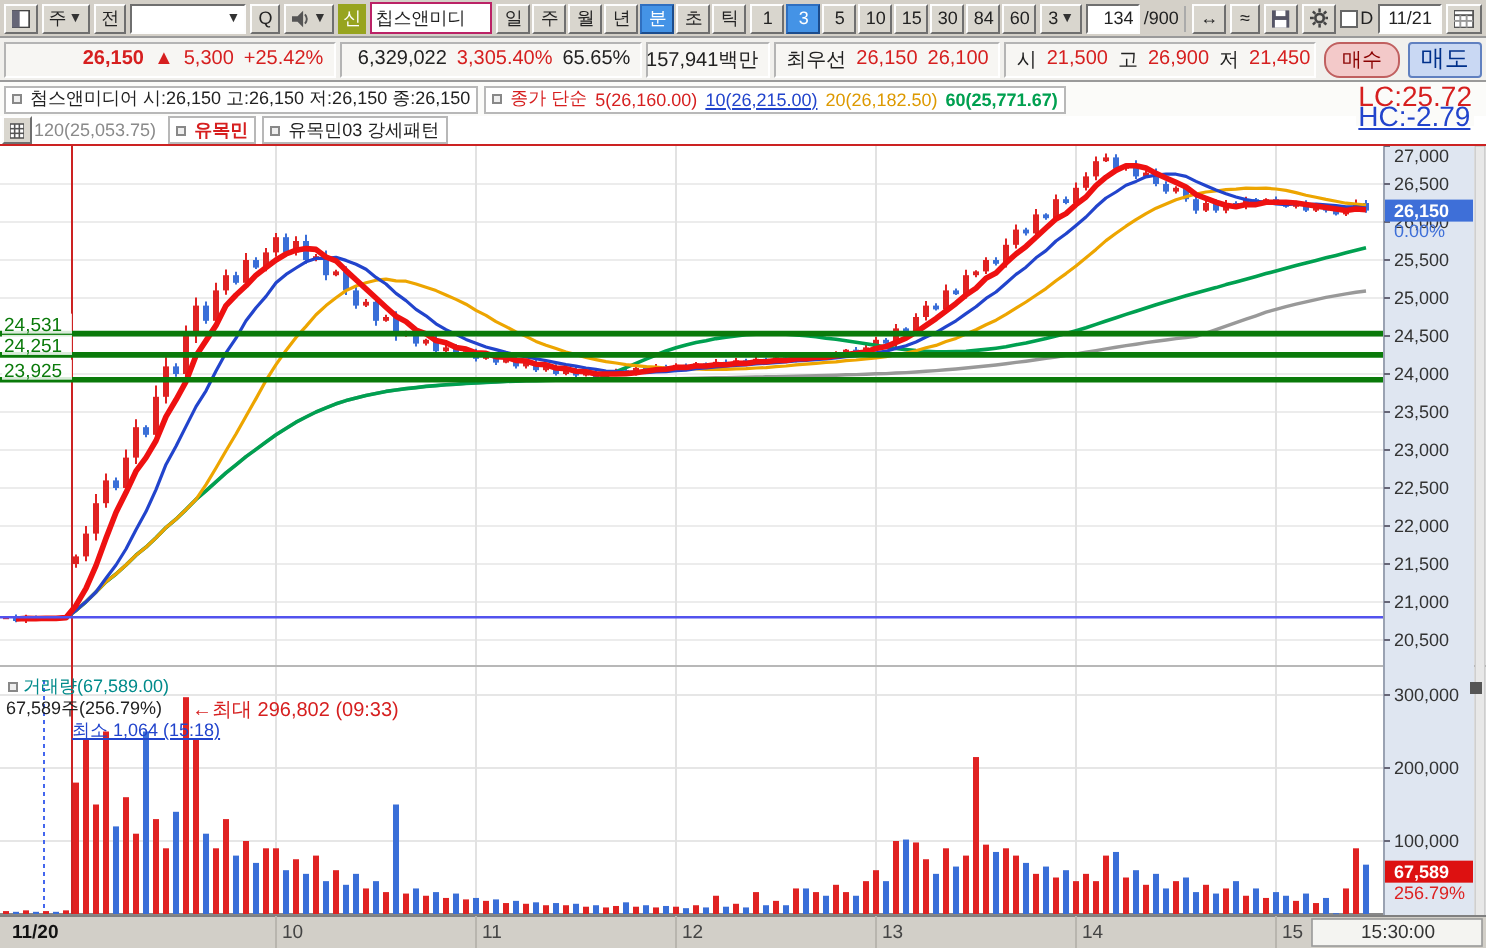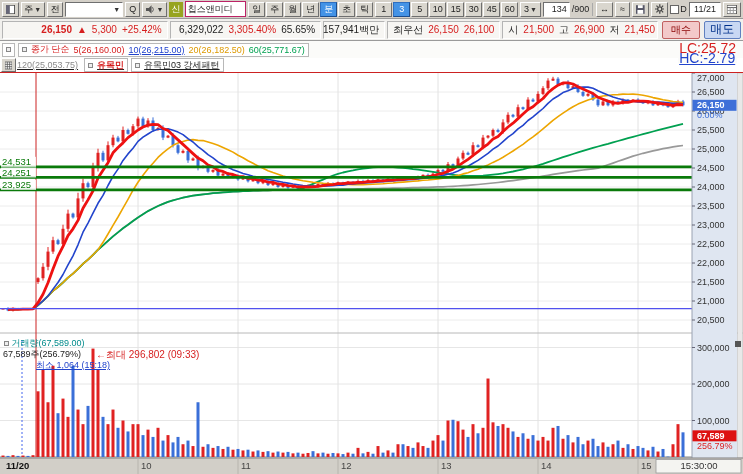--- a/index.html
+++ b/index.html
@@ -13,29 +13,29 @@
   .tab.sel { background:#4493e6; color:#fff; border-color:#2f6fc0 #1c4c8c #1c4c8c #2f6fc0; }
   .inputbox { background:#fff; border:1px solid; border-color:#6f6f6f #fdfdfd #fdfdfd #6f6f6f; height:15px; display:flex; align-items:center; padding:0 2px; }
   .arrowdn { font-size:7px; color:#333; }
   .badge-new { background:#97a41f; color:#fff; width:14px; height:15px; display:flex; align-items:center; justify-content:center; }
   .stockname { width:64px; height:16px; border:1px solid #b26; background:#fff; display:flex; align-items:center; padding:0 2px; overflow:hidden; white-space:nowrap; }
   .sep { width:1px; height:13px; background:#aaa; margin:0 1px; }
 
   
   .row2 { position:absolute; top:19px; left:0; width:743px; height:22px; background:#f1f0ed; border-bottom:1px solid #9a9a9a; display:flex; align-items:center; font-size:10px; padding:0 2px; }
   .cell { height:18px; display:flex; align-items:center; justify-content:flex-end; gap:5px; background:#f7f6f3; border:1px solid; border-color:#b4b4b4 #ffffff #ffffff #b4b4b4; padding:0 5px; margin-right:2px; white-space:nowrap; }
-  .r { color:#d61f1f; } .b { color:#2244cc;text-decoration:underline; } .o { color:#dd9900; } .g { color:#00a050; } .gy { color:#8a8a8a; } .tl { color:#008b8b; }
-  .buybtn  { width:42px; height:18px; background:#f3c9c9; border:1px solid #c06060; color:#8a0000; display:flex; align-items:center; justify-content:center; font-size:10px; border-radius:2px; margin-left:2px; }
+  .r { color:#d61f1f; } .b { color:#2244cc;text-decoration:underline; } .o { color:#dd9900; } .g { color:#00a050;font-weight:bold; } .gy { color:#8a8a8a; } .tl { color:#008b8b; }
+  .buybtn  { width:42px; height:18px; background:#f3c9c9; border:1px solid #c06060; color:#8a0000; display:flex; align-items:center; justify-content:center; font-size:10px; border-radius:8px; margin-left:2px; }
   .sellbtn { width:42px; height:18px; background:#c9d8f3; border:1px solid #6080c0; color:#00308a; display:flex; align-items:center; justify-content:center; font-size:12px; border-radius:2px; margin-left:4px; }
 
   
   .row3 { position:absolute; top:41px; left:0; width:743px; height:17px; background:#fbfbf9; display:flex; align-items:center; padding:0 2px; white-space:nowrap; }
   .lgbox { height:14px; display:flex; align-items:center; gap:4px; border:1px solid #b8b8b8; background:#fff; padding:0 3px; margin-right:3px; white-space:nowrap; }
   .sq { display:inline-block; width:5px; height:5px; border:1px solid #888; background:#eee; }
-  .row4 { position:absolute; top:58px; left:0; width:743px; height:15px; background:#fff; border-bottom:1px solid #cc2222; display:flex; align-items:center; padding:0 1px;text-decoration:underline; }
+  .row4 { position:absolute; top:58px; left:0; width:743px; height:15px; background:#fff; border-bottom:1px solid #cc2222; display:flex; align-items:center; padding:0 1px; }
   .minibtn { width:15px; height:14px; margin-right:1px; }
   .lchc { position:absolute; right:6px; top:43px; text-align:left; line-height:10px; font-size:14px; background:#fbfbf9; padding:0 1px; z-index:5; }
 
   
   #chartwrap { position:absolute; top:73px; left:0; width:743px; height:401px; background:#fff; }
   #chartsvg { position:absolute; top:0; left:0; }
   .overlay { position:absolute; z-index:4; white-space:nowrap; font-size:10px; }
 </style>
 </head>
 <body>
@@ -77,21 +77,21 @@
         <div class="btn tab">초</div>
         <div class="btn tab">틱</div>
       </div>
     <div id="interval-tabs" style="display:flex;gap:1px">
         <div class="btn tab">1</div>
         <div class="btn tab sel">3</div>
         <div class="btn tab">5</div>
         <div class="btn tab">10</div>
         <div class="btn tab">15</div>
         <div class="btn tab">30</div>
-        <div class="btn tab">45</div>
+        <div class="btn tab">84</div>
         <div class="btn tab">60</div>
       </div>
     <div class="btn">
         <span>3</span>
         <span class="arrowdn">▼</span>
       </div>
     <div class="inputbox" style="width:28px;justify-content:flex-end">134</div>
     <span>/900</span>
     <div class="sep"></div>
     <div class="btn">↔</div>
@@ -162,20 +162,21 @@
       <span>저</span>
         <span class="r">21,450</span>
     </div>
     <div class="buybtn">매수</div>
     <div class="sellbtn">매도</div>
   </div>
 
   <div class="row3">
     <div class="lgbox">
       <span class="sq"></span>
+      <span>첨스앤미디어  시:26,150  고:26,150  저:26,150  종:26,150</span>
     </div>
     <div class="lgbox">
       <span class="sq"></span>
       <span class="r">종가 단순</span>
       <span class="r">5(26,160.00)</span>
       <span class="b">10(26,215.00)</span>
       <span class="o">20(26,182.50)</span>
       <span class="g">60(25,771.67)</span>
     </div>
   </div>

